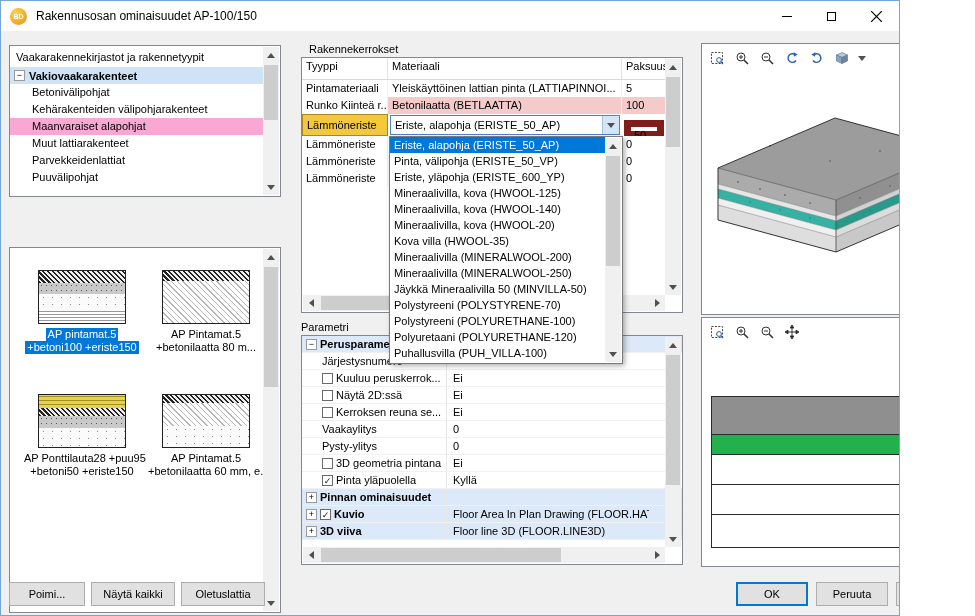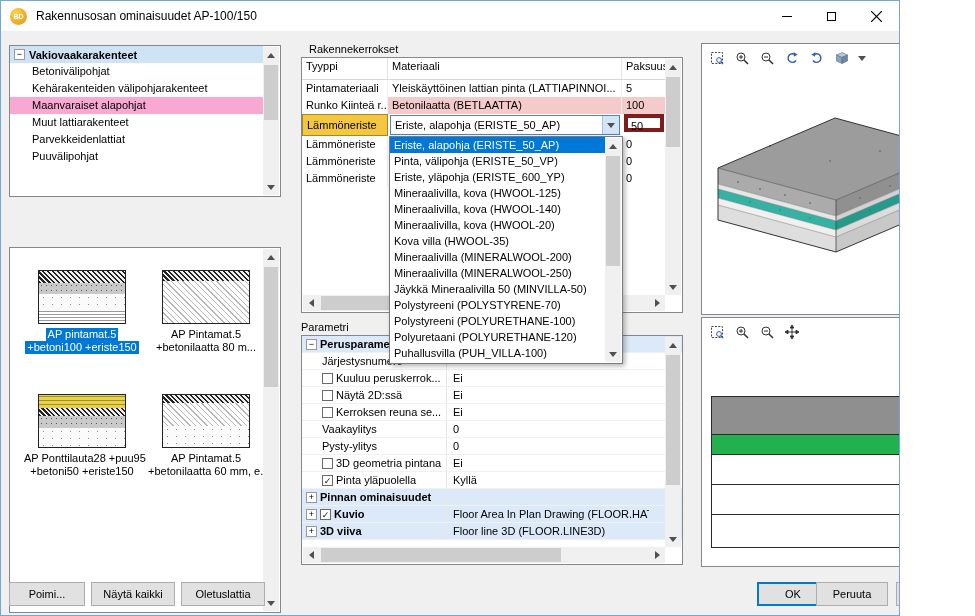--- a/index.html
+++ b/index.html
@@ -69,21 +69,21 @@
   .lt-header{display:grid;grid-template-columns:86px 234px 44px;height:22px;border-bottom:1px solid #d8d8d8;margin-right:17px;}
   .lt-header span{padding:2px 4px 0;border-right:1px solid #e3e3e3;overflow:hidden;white-space:nowrap;}
   .lt-row{display:grid;grid-template-columns:86px 234px 44px;height:17px;line-height:17px;margin-right:17px;}
   .lt-row .cell{padding:0 4px;overflow:hidden;white-space:nowrap;border-right:1px solid #f0f0f0;}
   .lt-row.combo-row{height:22px;line-height:22px;}
   .cell.yellowcell{background:#f3c73f;border:1px solid #a8871c;line-height:20px;}
   .cell.pinkcell{background:#f5caca;}
   .combo{display:flex;height:20px;margin-top:1px;border:1px solid #4b85c8;background:#fff;}
   .combo-text{flex:1;padding:0 4px;line-height:18px;overflow:hidden;white-space:nowrap;}
   .combo-arrow{width:17px;background:#d3e6f8;border-left:1px solid #9ec3e6;display:flex;align-items:center;justify-content:center;}
-  .edit{width:40px;height:18px;margin-top:0;border:4px solid #7f1d1d;background:#fff;line-height:16px;padding:0 3px;}
+  .edit{width:40px;height:18px;margin-top:6px;border:7px solid #7f1d1d;background:#fff;line-height:16px;padding:0 3px;}
 
   
   .popup{position:absolute;left:388px;top:135px;width:234px;height:228px;background:#fff;border:1px solid #7a7a7a;
          box-shadow:2px 2px 5px rgba(0,0,0,.3);z-index:50;}
   .popup-item{height:16px;line-height:16px;padding:0 4px;white-space:nowrap;overflow:hidden;margin-right:17px;}
   .popup-item.sel{background:#0078d7;color:#fff;}
 
   
   .paramlabel{left:300px;top:320px;}
   .parambox{left:300px;top:334px;width:382px;height:230px;}
@@ -129,20 +129,21 @@
       <div class="winbtn">
         <svg width="11" height="11">
             <line x1="0" y1="0" x2="11" y2="11" stroke="#000" stroke-width="1.2"></line>
             <line x1="11" y1="0" x2="0" y2="11" stroke="#000" stroke-width="1.2"></line>
           </svg>
       </div>
     </div>
   </div>
 
   <div class="panel libbox">
+    <div class="lib-header">Vaakarakennekirjastot ja rakennetyypit</div>
     <div class="tree-item root">
       <span class="exp">−</span>
       <b>Vakiovaakarakenteet</b>
     </div>
     <div class="tree-item">Betonivälipohjat</div>
     <div class="tree-item">Kehärakenteiden välipohjarakenteet</div>
     <div class="tree-item graysel">Maanvaraiset alapohjat</div>
     <div class="tree-item">Muut lattiarakenteet</div>
     <div class="tree-item">Parvekkeidenlattiat</div>
     <div class="tree-item">Puuvälipohjat</div>
@@ -534,17 +535,17 @@
       <div class="sec-row" style="height:20px;background:#22b14c;"></div>
       <div class="sec-row" style="height:30px;background:#fff;"></div>
       <div class="sec-row" style="height:30px;background:#fff;"></div>
       <div class="sec-row" style="height:28px;background:#fff;"></div>
     </div>
   </div>
 
   <div class="btn" style="left:8px;width:76px;">Poimi...</div>
   <div class="btn" style="left:90px;width:84px;">Näytä kaikki</div>
   <div class="btn" style="left:180px;width:84px;">Oletuslattia</div>
-  <div class="btn primary" style="left:756px;width:72px;">OK</div>
+  <div class="btn primary" style="left:735px;width:72px;">OK</div>
   <div class="btn" style="left:815px;width:72px;">Peruuta</div>
   <div class="btn" style="left:895px;width:71px;">Ohje</div>
 
 </div>
 
 </body></html>

